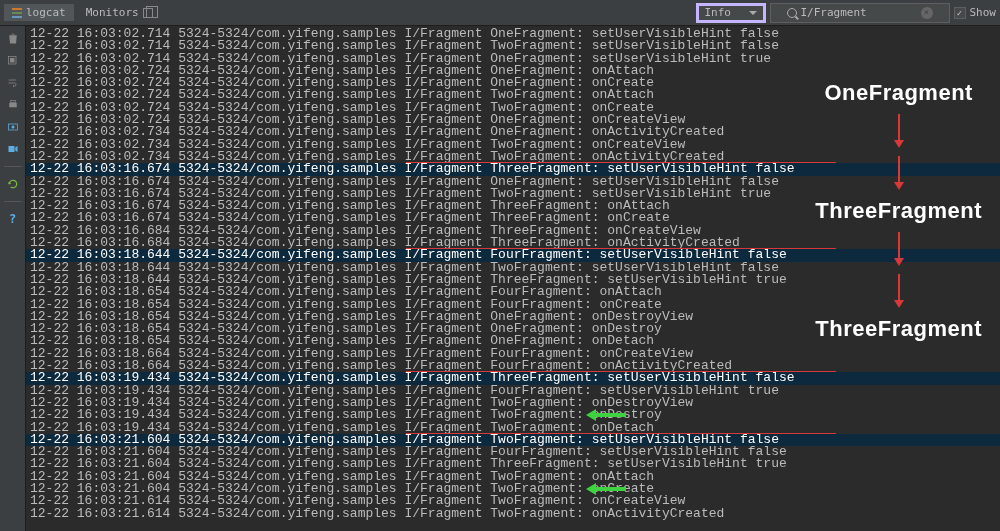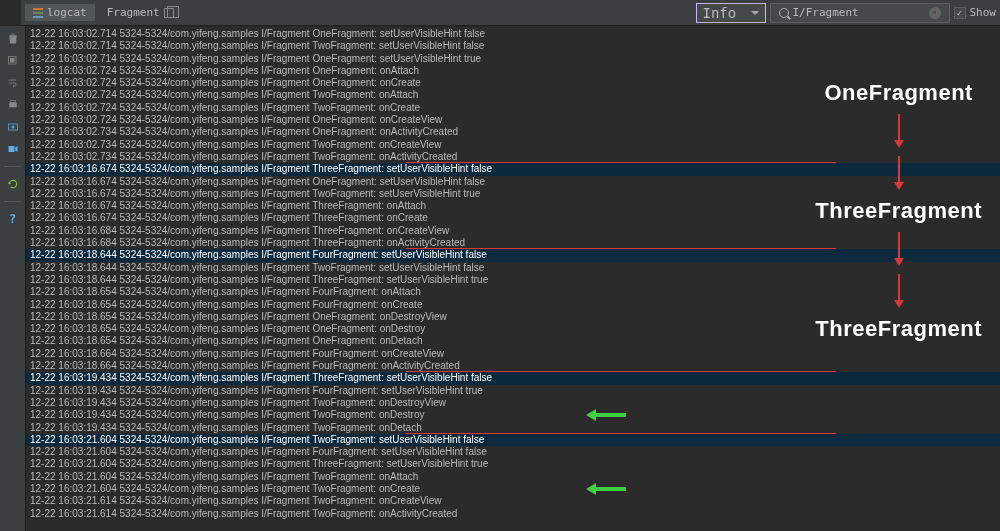--- a/index.html
+++ b/index.html
@@ -14,21 +14,20 @@
     position: relative;
   }
   .toolbar {
     height: 26px;
     background: #3c3f41;
     border-bottom: 1px solid #1e1e1e;
     display: flex;
     align-items: center;
     gap: 4px;
     padding: 0 4px;
-    margin-left: 21px;
   }
   .tab {
     display: flex;
     align-items: center;
     gap: 4px;
     padding: 2px 8px;
     font-size: 11px;
     color: #bbb;
   }
   .tab.active { background: #515658; }
@@ -36,40 +35,40 @@
     width: 10px; height: 10px;
     display: inline-flex; flex-direction: column; justify-content: space-between;
   }
   .bars-icon span { height: 2px; background: #a9b7c6; display:block;}
   .bars-icon span:nth-child(1){background:#cc7832;} .bars-icon span:nth-child(2){background:#6a8759;} .bars-icon span:nth-child(3){background:#6897bb;}
   .restore-icon { width:10px; height:10px; border:1px solid #888; position:relative;}
   .restore-icon:after{content:"";position:absolute;width:10px;height:10px;border:1px solid #888;left:2px;top:-3px;}
   .flex-spacer { flex: 1; }
   .dropdown {
     background: #45494a;
-    border: 1px solid #c4b5fd;
+    border: 3px solid #c4b5fd;
     height: 20px;
     display: flex;
     align-items: center;
     padding: 0 6px;
     gap: 6px;
-    font-size: 14px;
+    font-size: 11px;
     color: #bbb;
     min-width: 70px;
     text-align: center;
   }
   .dropdown.wide { min-width: 190px; }
   .chev { width:0;height:0;border-left:4px solid transparent;border-right:4px solid transparent;border-top:4px solid #aaa;}
   .search-box {
     background: #45494a;
     border: 1px solid #5e6060;
     height: 20px;
     display: flex;
     align-items: center;
-    padding: 0 8px;
+    padding: 0 16px;
     gap: 4px;
     width: 180px;
     font-size: 11px;
     color: #bbb;
   }
   .mag-icon { width:10px;height:10px;border:1.5px solid #aaa;border-radius:50%;position:relative;}
   .mag-icon:after{content:"";position:absolute;width:4px;height:1.5px;background:#aaa;transform:rotate(45deg);bottom:-2px;right:-3px;}
   .clear-icon{width:12px;height:12px;border-radius:50%;background:#666;color:#3c3f41;display:flex;align-items:center;justify-content:center;font-size:9px;line-height:1;}
   .regex-cb { display:flex;align-items:center;gap:4px;font-size:11px;color:#bbb;}
   .cb-box{width:12px;height:12px;background:#45494a;border:1px solid #5e6060;display:flex;align-items:center;justify-content:center;color:#ccc;font-size:9px;}
@@ -79,22 +78,22 @@
     background: #3c3f41;
     border-right: 1px solid #1e1e1e;
     display:flex;flex-direction:column;align-items:center;gap:8px;padding-top:6px;
   }
   .gutter-icon{width:14px;height:14px;display:flex;align-items:center;justify-content:center;color:#888;font-size:12px;}
   .gutter-sep{width:18px;height:1px;background:#555;margin:2px 0;}
   .log-area {
     flex:1;
     background:#2b2b2b;
     padding:2px 0;
-    font-family:Liberation Sans, sans-serif;
-    font-size:10px;
+    font-family:Liberation Mono, monospace;
+    font-size:13px;
     line-height:12.3px;
     color:#bbbbbb;
     white-space:pre;
     overflow:hidden;
     position:relative;
   }
   .log-line{padding-left:4px;position:relative;}
   .log-line .prefix{color:#bbbbbb;}
   .log-line .msg{color:#bbbbbb;}
   .log-line.selected{background:#0d293e;}
@@ -118,21 +117,21 @@
 <div class="toolbar">
   <div class="tab active">
     <span class="bars-icon">
         <span></span>
         <span></span>
         <span></span>
       </span>
     <span>logcat</span>
   </div>
   <div class="tab">
-    <span>Fragment</span>
+    <span>Monitors</span>
     <span class="restore-icon"></span>
   </div>
   <div class="flex-spacer"></div>
   <div class="dropdown">
     <span>Info</span>
     <span class="flex-spacer"></span>
     <span class="chev"></span>
   </div>
   <div class="search-box">
     <span class="mag-icon"></span>

